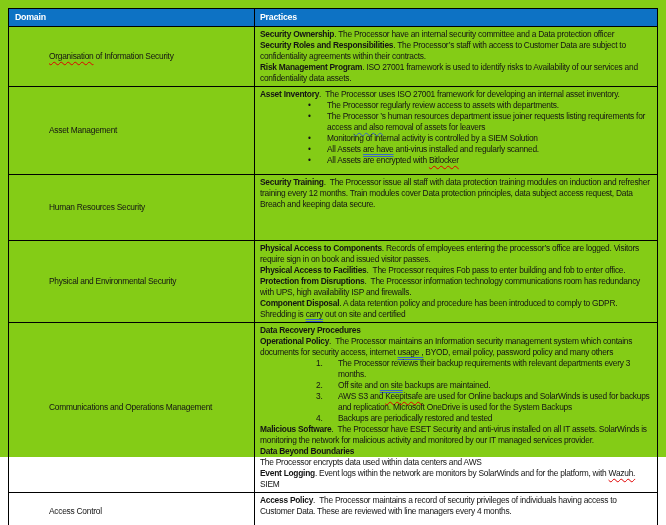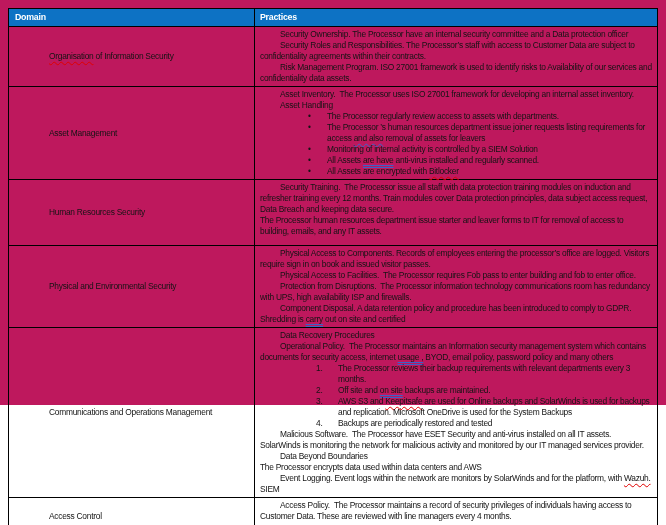--- a/index.html
+++ b/index.html
@@ -12,21 +12,21 @@
   }
   *{box-sizing:border-box;margin:0;padding:0;}
   html,body{width:666px;height:525px;overflow:hidden;background:#ffffff;}
   body{
     font-family:"Liberation Sans","DejaVu Sans",sans-serif;
     font-size:8.4px;
     letter-spacing:-0.25px;
     line-height:11px;
     color:var(--text);
   }
-  .page{width:666px;height:405px;padding:8px;background:#be185d;}
+  .page{width:666px;height:457px;padding:8px;background:#84cc16;}
   .table{
     width:650px;
     border:1.5px solid var(--border);
   }
   .row{
     display:grid;
     grid-template-columns:246px 1fr;
   }
   .body-row{border-top:1px solid var(--border);}
   .header-row{
@@ -42,21 +42,21 @@
     border-right:1px solid var(--border);
     display:flex;
     align-items:center;
     padding:2px 4px 2px 6px;
     margin-left:34px;
   }
   .th-domain{padding-left:6px;border-right:1px solid var(--border);}
   .th-practices{padding-left:5px;}
   .practices-cell{padding:2px 5px;}
   .para,.li-text{white-space:pre-wrap;}
-  .run.b{font-weight:normal;margin-left:20px;}
+  .run.b{font-weight:bold;}
   .spell{
     text-decoration:underline;
     text-decoration-style:wavy;
     text-decoration-color:var(--spell);
     text-decoration-thickness:1px;
     text-underline-offset:2px;
   }
   .gram{
     text-decoration:underline;
     text-decoration-style:double;
@@ -96,21 +96,20 @@
             <div class="para"><span class="run b">Security Roles and Responsibilities</span><span class="run">. The Processor’s staff with access to Customer Data are subject to confidentiality agreements within their contracts.</span></div>
             <div class="para"><span class="run b">Risk Management Program</span><span class="run">. ISO 27001 framework is used to identify risks to Availability of our services and confidentiality data assets.</span></div>
           </div>
         </div>
         <div class="row body-row" style="min-height: 88px;">
           <div class="cell domain-cell">
             <div class="para domain-text"><span class="run">Asset Management</span></div>
           </div>
           <div class="cell practices-cell">
             <div class="para"><span class="run b">Asset Inventory</span><span class="run">.  The Processor uses ISO 27001 framework for developing an internal asset inventory.</span></div>
-            <div class="para"><span class="run b">Asset Handling</span></div>
             <div class="li bullet-item">
               <div class="marker bullet-marker">•</div>
               <div class="li-text"><span class="run">The Processor regularly review access to assets with departments.</span></div>
             </div>
             <div class="li bullet-item">
               <div class="marker bullet-marker">•</div>
               <div class="li-text"><span class="run">The Processor ’s human resources department issue joiner requests listing requirements for access </span><span class="run gramw">and also</span><span class="run"> removal of assets for leavers</span></div>
             </div>
             <div class="li bullet-item">
               <div class="marker bullet-marker">•</div>
@@ -125,21 +124,20 @@
               <div class="li-text"><span class="run">All Assets are encrypted with </span><span class="run spell">Bitlocker</span></div>
             </div>
           </div>
         </div>
         <div class="row body-row" style="min-height: 66px;">
           <div class="cell domain-cell">
             <div class="para domain-text"><span class="run">Human Resources Security</span></div>
           </div>
           <div class="cell practices-cell">
             <div class="para"><span class="run b">Security Training</span><span class="run">.  The Processor issue all staff with data protection training modules on induction and refresher training every 12 months. Train modules cover Data protection principles, data subject access request, Data Breach and keeping data secure.</span></div>
-            <div class="para"><span class="run">The Processor human resources department issue starter and leaver forms to IT for removal of access to building, emails, and any IT assets.</span></div>
           </div>
         </div>
         <div class="row body-row" style="min-height: 78px;">
           <div class="cell domain-cell">
             <div class="para domain-text"><span class="run">Physical and Environmental Security</span></div>
           </div>
           <div class="cell practices-cell">
             <div class="para"><span class="run b">Physical Access to Components</span><span class="run">. Records of employees entering the processor’s office are logged. Visitors require sign in on book and issued visitor passes.</span></div>
             <div class="para"><span class="run b">Physical Access to Facilities</span><span class="run">.  The Processor requires Fob pass to enter building and fob to enter office.</span></div>
             <div class="para"><span class="run b">Protection from Disruptions</span><span class="run">.  The Processor information technology communications room has redundancy with UPS, high availability ISP and firewalls.</span></div>

